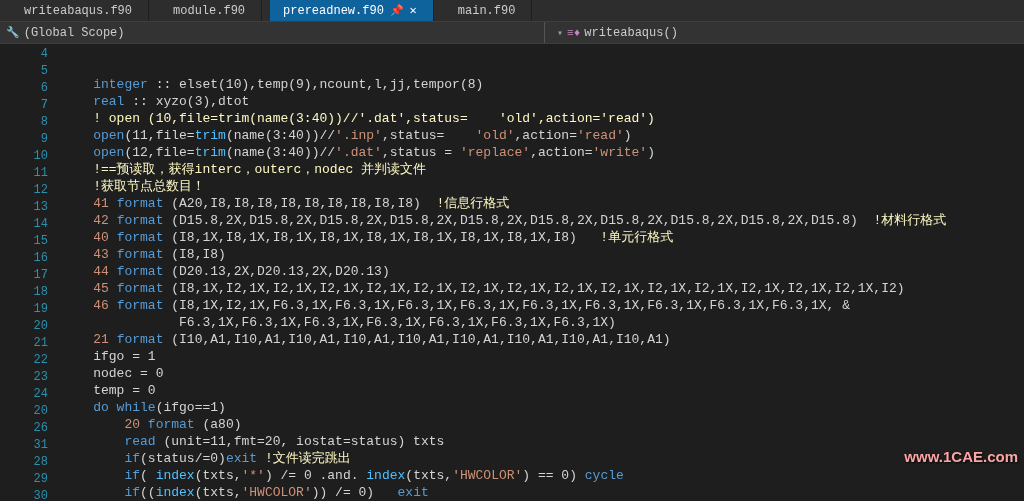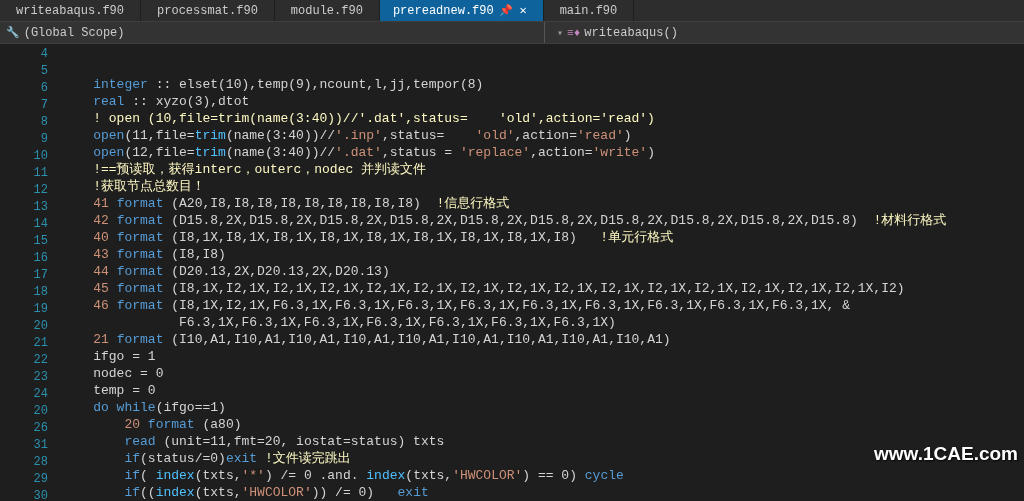--- a/index.html
+++ b/index.html
@@ -20,20 +20,21 @@
   }
   .tab {
     padding: 3px 16px;
     font-size: 12px;
     color: #cccccc;
     border-right: 1px solid #1e1e1e;
     display: flex;
     align-items: center;
     gap: 6px;
     cursor: pointer;
+    margin-left: 8px;
   }
   .tab.active {
     background: #0e639c;
     color: #ffffff;
     padding-left: 13px;
   }
   .tab .pin { color: #ffffff; font-size: 11px; }
   .tab .close { color: #ffffff; font-size: 12px; }
   .scopebar {
     background: #333333;
@@ -104,31 +105,28 @@
     pointer-events: none;
   }
   .badge {
     position: absolute;
     bottom: 6px;
     right: 6px;
     text-align: right;
     font-family: Arial, sans-serif;
   }
   .badge .cn { color: #ffcc00; font-size: 15px; font-style: italic; font-weight: bold; text-shadow: 1px 1px 2px rgba(0,0,0,0.8); }
-  .badge .url { color: #ffffff; font-size: 19px; font-weight: bold; text-shadow: 1px 1px 2px rgba(0,0,0,0.8); margin-left: 40px; }
+  .badge .url { color: #fca5a5; font-size: 15px; font-weight: bold; text-shadow: 1px 1px 2px rgba(0,0,0,0.8); margin-left: 40px; }
 </style>
 </head>
 <body>
 
 <div class="tabbar">
   <div class="tab">
     <span>writeabaqus.f90</span>
-  </div>
-  <div class="tab">
-    <span>processmat.f90</span>
   </div>
   <div class="tab">
     <span>module.f90</span>
   </div>
   <div class="tab active">
     <span>prereadnew.f90</span>
     <span class="pin">📌</span>
     <span class="close">✕</span>
   </div>
   <div class="tab">

